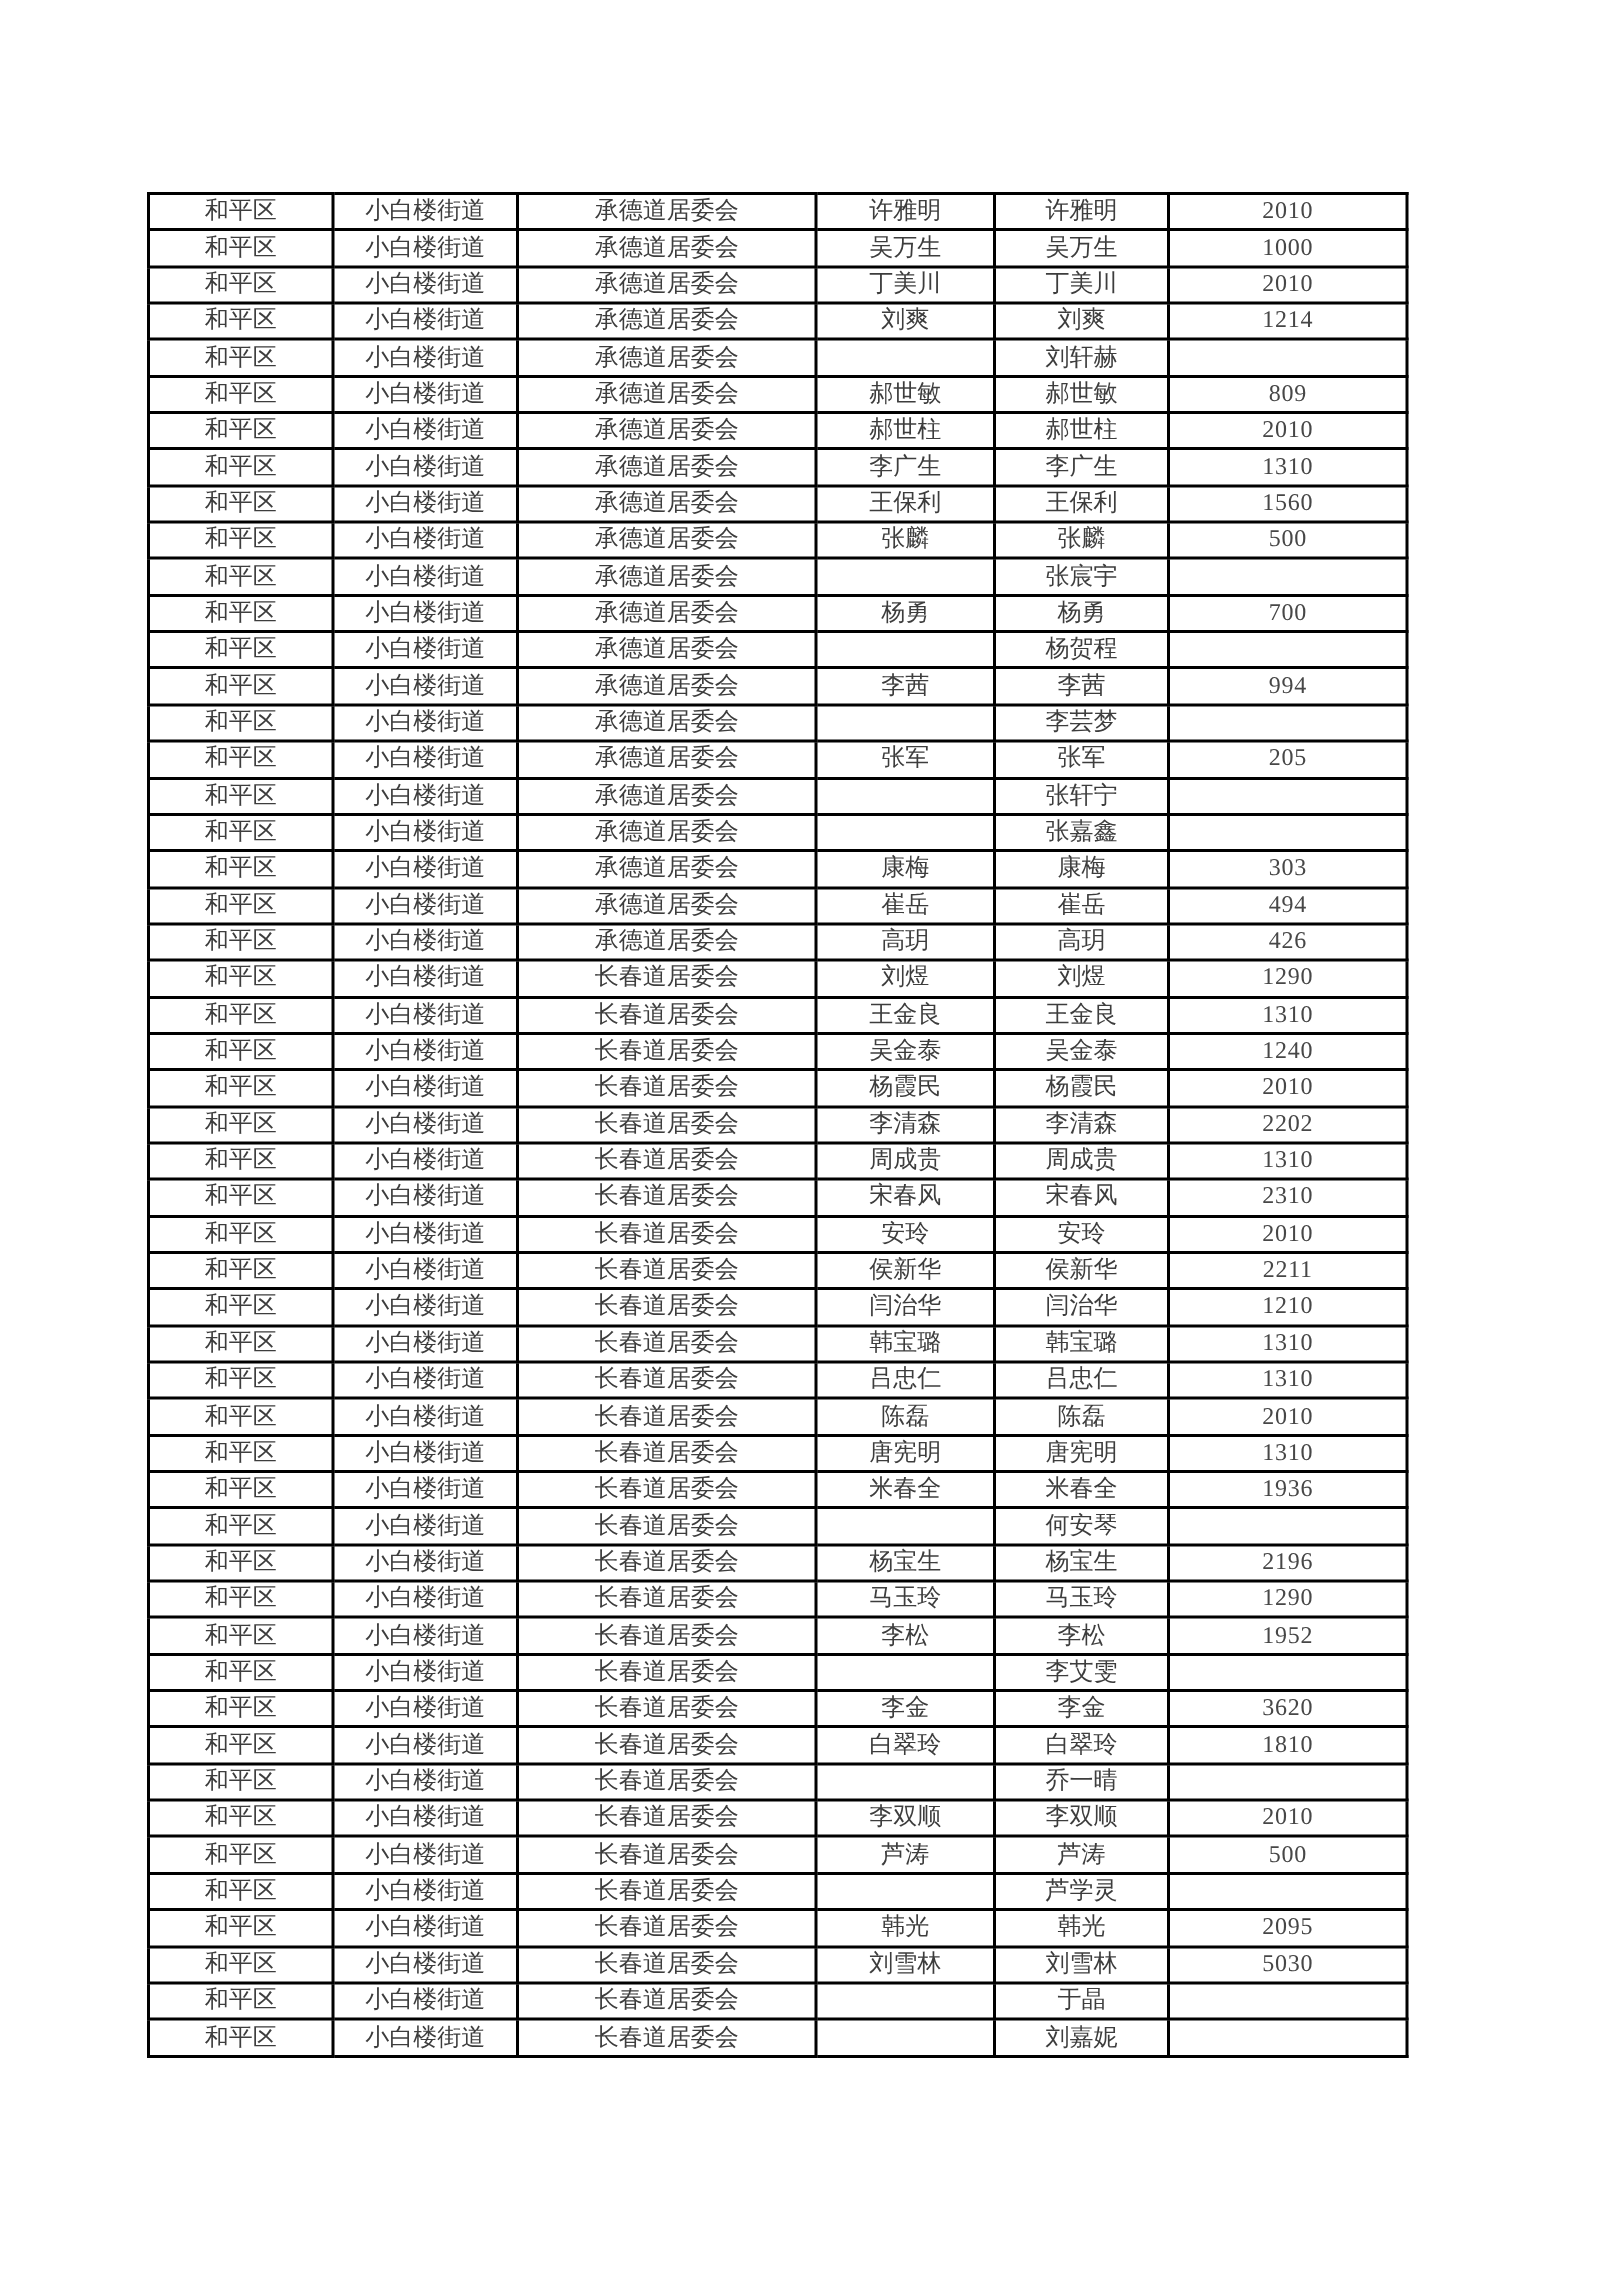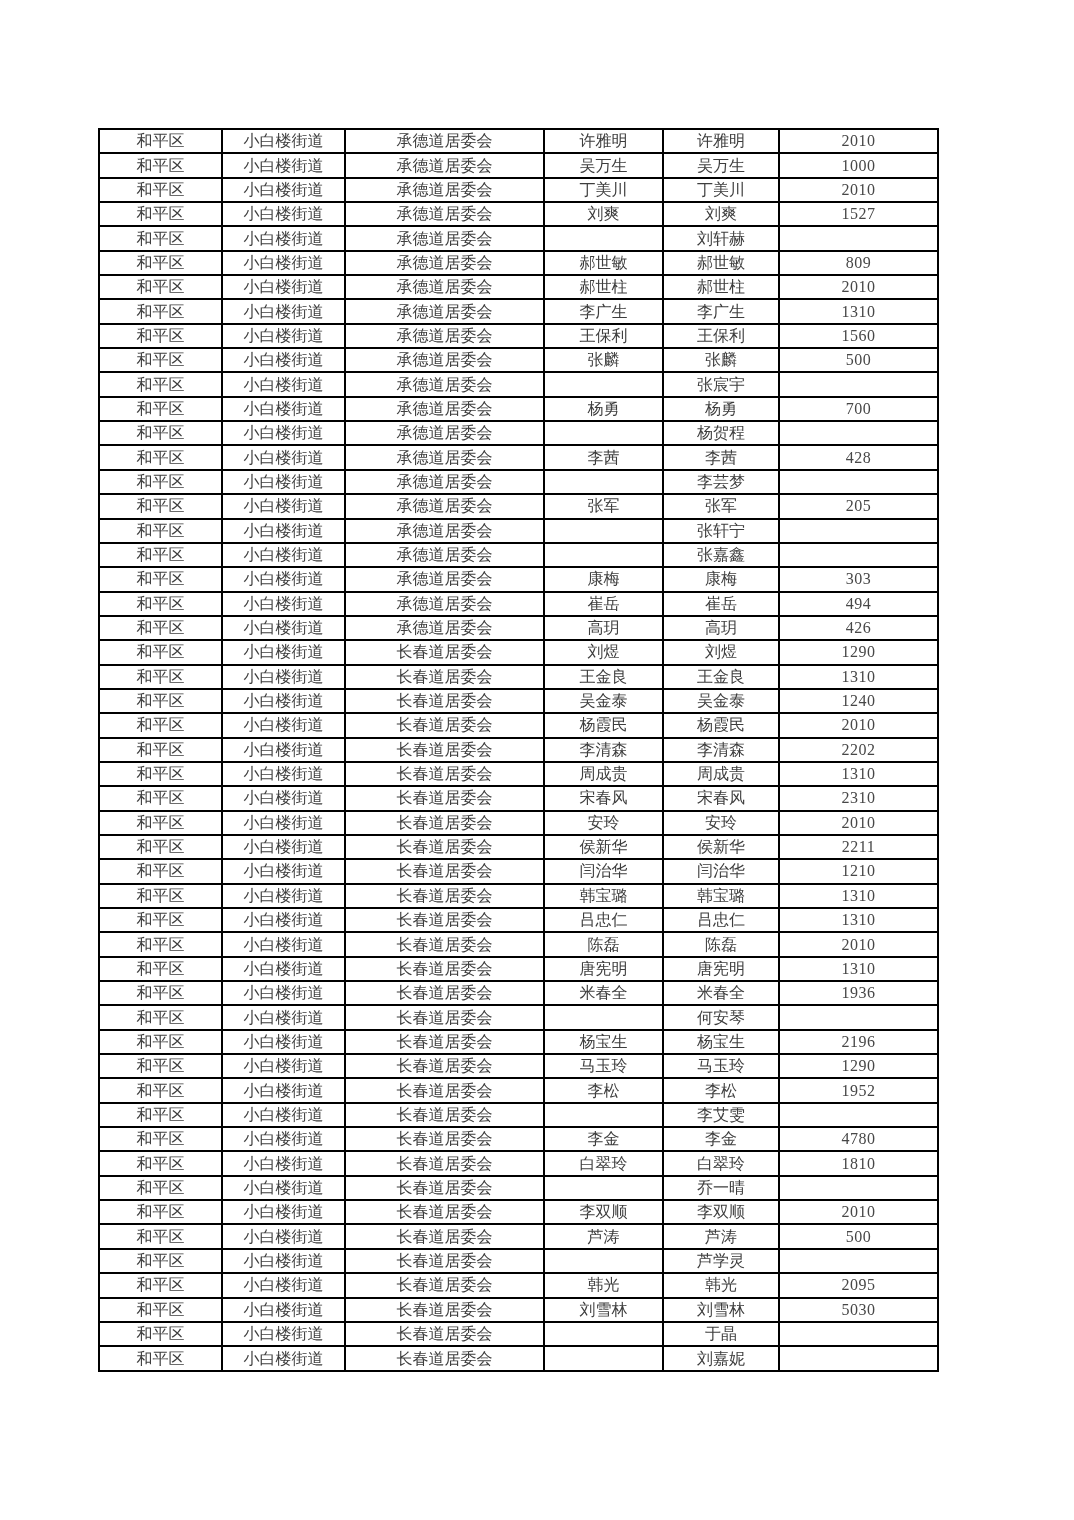--- a/index.html
+++ b/index.html
@@ -94,21 +94,21 @@
             <td>丁美川</td>
             <td>丁美川</td>
             <td class="num">2010</td>
           </tr>
           <tr>
             <td>和平区</td>
             <td>小白楼街道</td>
             <td>承德道居委会</td>
             <td>刘爽</td>
             <td>刘爽</td>
-            <td class="num">1527</td>
+            <td class="num">1214</td>
           </tr>
           <tr>
             <td>和平区</td>
             <td>小白楼街道</td>
             <td>承德道居委会</td>
             <td></td>
             <td>刘轩赫</td>
             <td class="num"></td>
           </tr>
           <tr>
@@ -174,21 +174,21 @@
             <td></td>
             <td>杨贺程</td>
             <td class="num"></td>
           </tr>
           <tr>
             <td>和平区</td>
             <td>小白楼街道</td>
             <td>承德道居委会</td>
             <td>李茜</td>
             <td>李茜</td>
-            <td class="num">428</td>
+            <td class="num">994</td>
           </tr>
           <tr>
             <td>和平区</td>
             <td>小白楼街道</td>
             <td>承德道居委会</td>
             <td></td>
             <td>李芸梦</td>
             <td class="num"></td>
           </tr>
           <tr>
@@ -398,21 +398,21 @@
             <td></td>
             <td>李艾雯</td>
             <td class="num"></td>
           </tr>
           <tr>
             <td>和平区</td>
             <td>小白楼街道</td>
             <td>长春道居委会</td>
             <td>李金</td>
             <td>李金</td>
-            <td class="num">4780</td>
+            <td class="num">3620</td>
           </tr>
           <tr>
             <td>和平区</td>
             <td>小白楼街道</td>
             <td>长春道居委会</td>
             <td>白翠玲</td>
             <td>白翠玲</td>
             <td class="num">1810</td>
           </tr>
           <tr>

